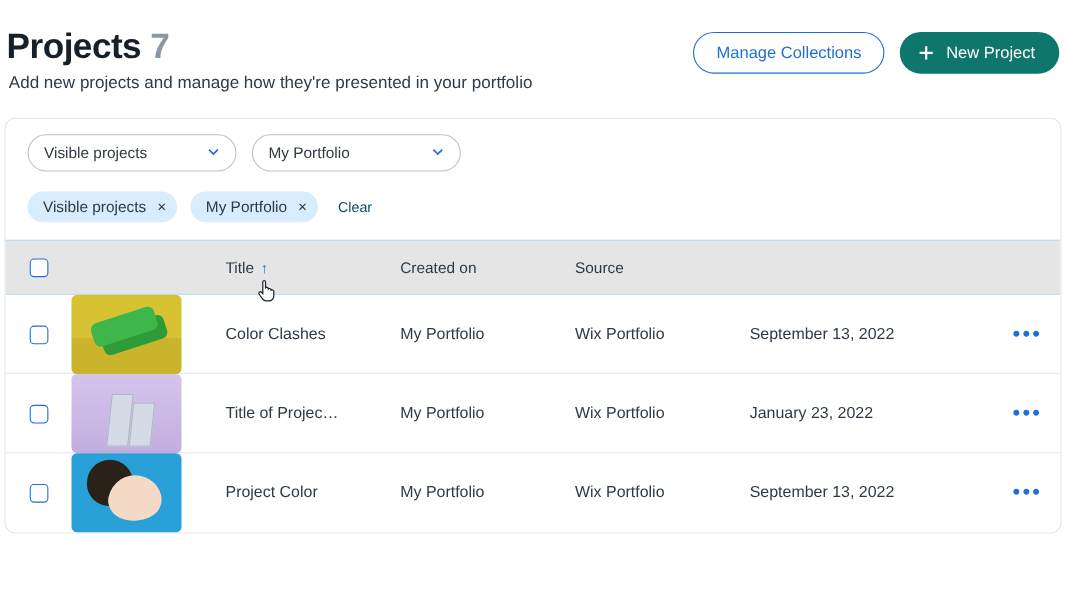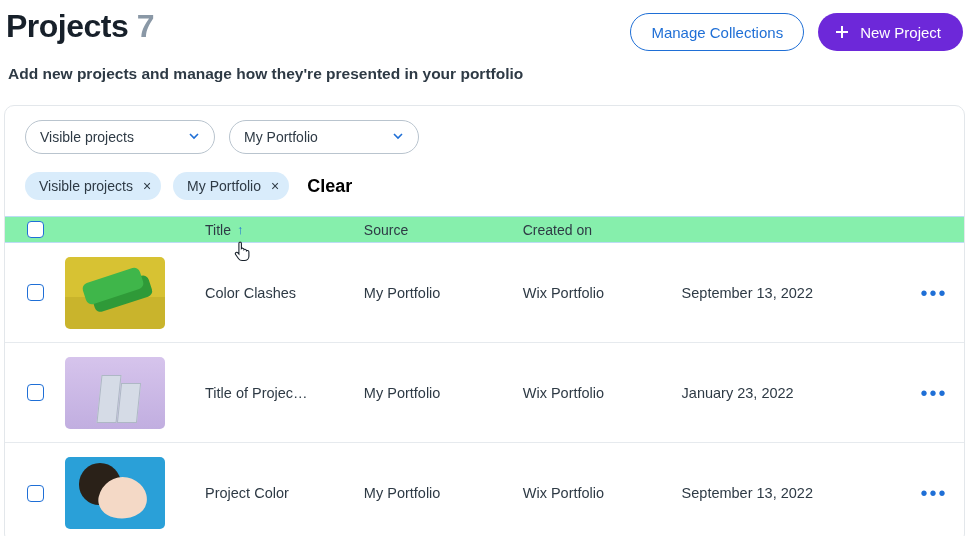--- a/index.html
+++ b/index.html
@@ -8,52 +8,51 @@
     background: #fff;
     color: #17202a;
     width: 969px;
     height: 536px;
     overflow: hidden;
   }
   .header {
     display: flex;
     justify-content: space-between;
     align-items: flex-start;
-    padding: 8px 6px 0 6px;
+    padding: 24px 6px 0 6px;
   }
   .title-wrap h1 {
     font-size: 32px;
     font-weight: 700;
     color: #17202a;
     letter-spacing: -0.5px;
   }
   .title-wrap h1 .count { color: #8a98a6; font-weight: 700; }
   .subtitle {
     font-size: 15.5px;
     color: #2e3a45;
-    margin-top: 20px;
+    margin-top: 6px;
     padding-left: 2px;
-    font-weight: bold;
   }
   .header-actions { display: flex; gap: 14px; align-items: center; margin-top: 5px;}
   .btn {
     display: inline-flex; align-items: center; gap: 10px;
     border-radius: 22px;
     font-size: 15px; font-weight: 500;
     cursor: pointer;
     height: 38px;
     padding: 0 20px;
   }
   .btn-outline {
     border: 1px solid #1f6fd6;
     color: #1f6fd6;
     background: #fff;
   }
   .btn-primary {
-    background: #6d28d9;
+    background: #0f766e;
     color: #fff;
     border: none;
     padding: 0 22px 0 16px;
   }
   .btn-primary svg { stroke: #fff; }
   .panel {
     margin: 22px 4px 0 4px;
     border: 1px solid #e3e7eb;
     border-radius: 10px;
     overflow: hidden;
@@ -89,51 +88,51 @@
     font-size: 14px;
     cursor: default;
   }
   .chip .x {
     color: #2e3a45;
     font-size: 14px;
     cursor: pointer;
     line-height: 1;
   }
   .clear-link {
-    color: #000000;
-    font-size: 18px;
-    font-weight: 700;
+    color: #0c4a6e;
+    font-size: 13px;
+    font-weight: 400;
     cursor: pointer;
     margin-left: 6px;
   }
   .table-head {
     display: grid;
     grid-template-columns: 60px 140px 1fr 1fr 1fr 1.4fr 60px;
     align-items: center;
-    background: #86efac;
+    background: #e5e5e5;
     border-top: 1px solid #bcdcf4;
     border-bottom: 1px solid #bcdcf4;
-    height: 27px;
+    height: 50px;
     font-size: 14px;
     color: #2e3a45;
   }
   .table-head .th { padding: 0 0; }
   .th-title { display: inline-flex; align-items: center; gap: 6px; cursor: pointer; position: relative;}
   .th-title .arrow { color: #1f6fd6; font-size: 13px; }
   .cursor-hand {
     position: absolute;
     left: 28px;
     top: 18px;
     pointer-events: none;
   }
   .row {
     display: grid;
     grid-template-columns: 60px 140px 1fr 1fr 1fr 1.4fr 60px;
     align-items: center;
-    height: 100px;
+    height: 72px;
     border-bottom: 1px solid #e6eaee;
     font-size: 14.5px;
     color: #2e3a45;
   }
   .row:last-child { border-bottom: none; }
   .cell-check { display: flex; justify-content: center; }
   .checkbox {
     width: 17px; height: 17px;
     border: 1.6px solid #1f6fd6;
     border-radius: 4px;
@@ -253,22 +252,22 @@
     <div class="th"></div>
     <div class="th th-title">
       <span>Title</span>
       <span class="arrow">↑</span>
       <span class="cursor-hand">
         <svg width="20" height="22" viewBox="0 0 20 22">
           <path d="M7 2c.8 0 1.4.6 1.4 1.4v5.2c.4-.4 1-.6 1.5-.4.7.2 1.1.8 1.1 1.5.4-.4 1-.5 1.5-.3.6.2 1 .8 1 1.4.4-.3.9-.4 1.4-.2.6.2 1 .8 1 1.5v4.1c0 2.4-2 4.3-4.4 4.3H9.1c-1.4 0-2.7-.7-3.5-1.8l-3-4.2c-.5-.7-.3-1.6.4-2 .6-.4 1.4-.3 1.9.3l1 1.2V3.4C5.9 2.6 6.5 2 7.3 2Z" fill="#fff" stroke="#17202a" stroke-width="1.1"></path>
         </svg>
       </span>
     </div>
+    <div class="th">Created on</div>
     <div class="th">Source</div>
-    <div class="th">Created on</div>
     <div class="th"></div>
   </div>
 
   <div class="row">
     <div class="cell-check">
       <div class="checkbox"></div>
     </div>
     <div>
       <div class="thumb thumb-1"></div>
     </div>

